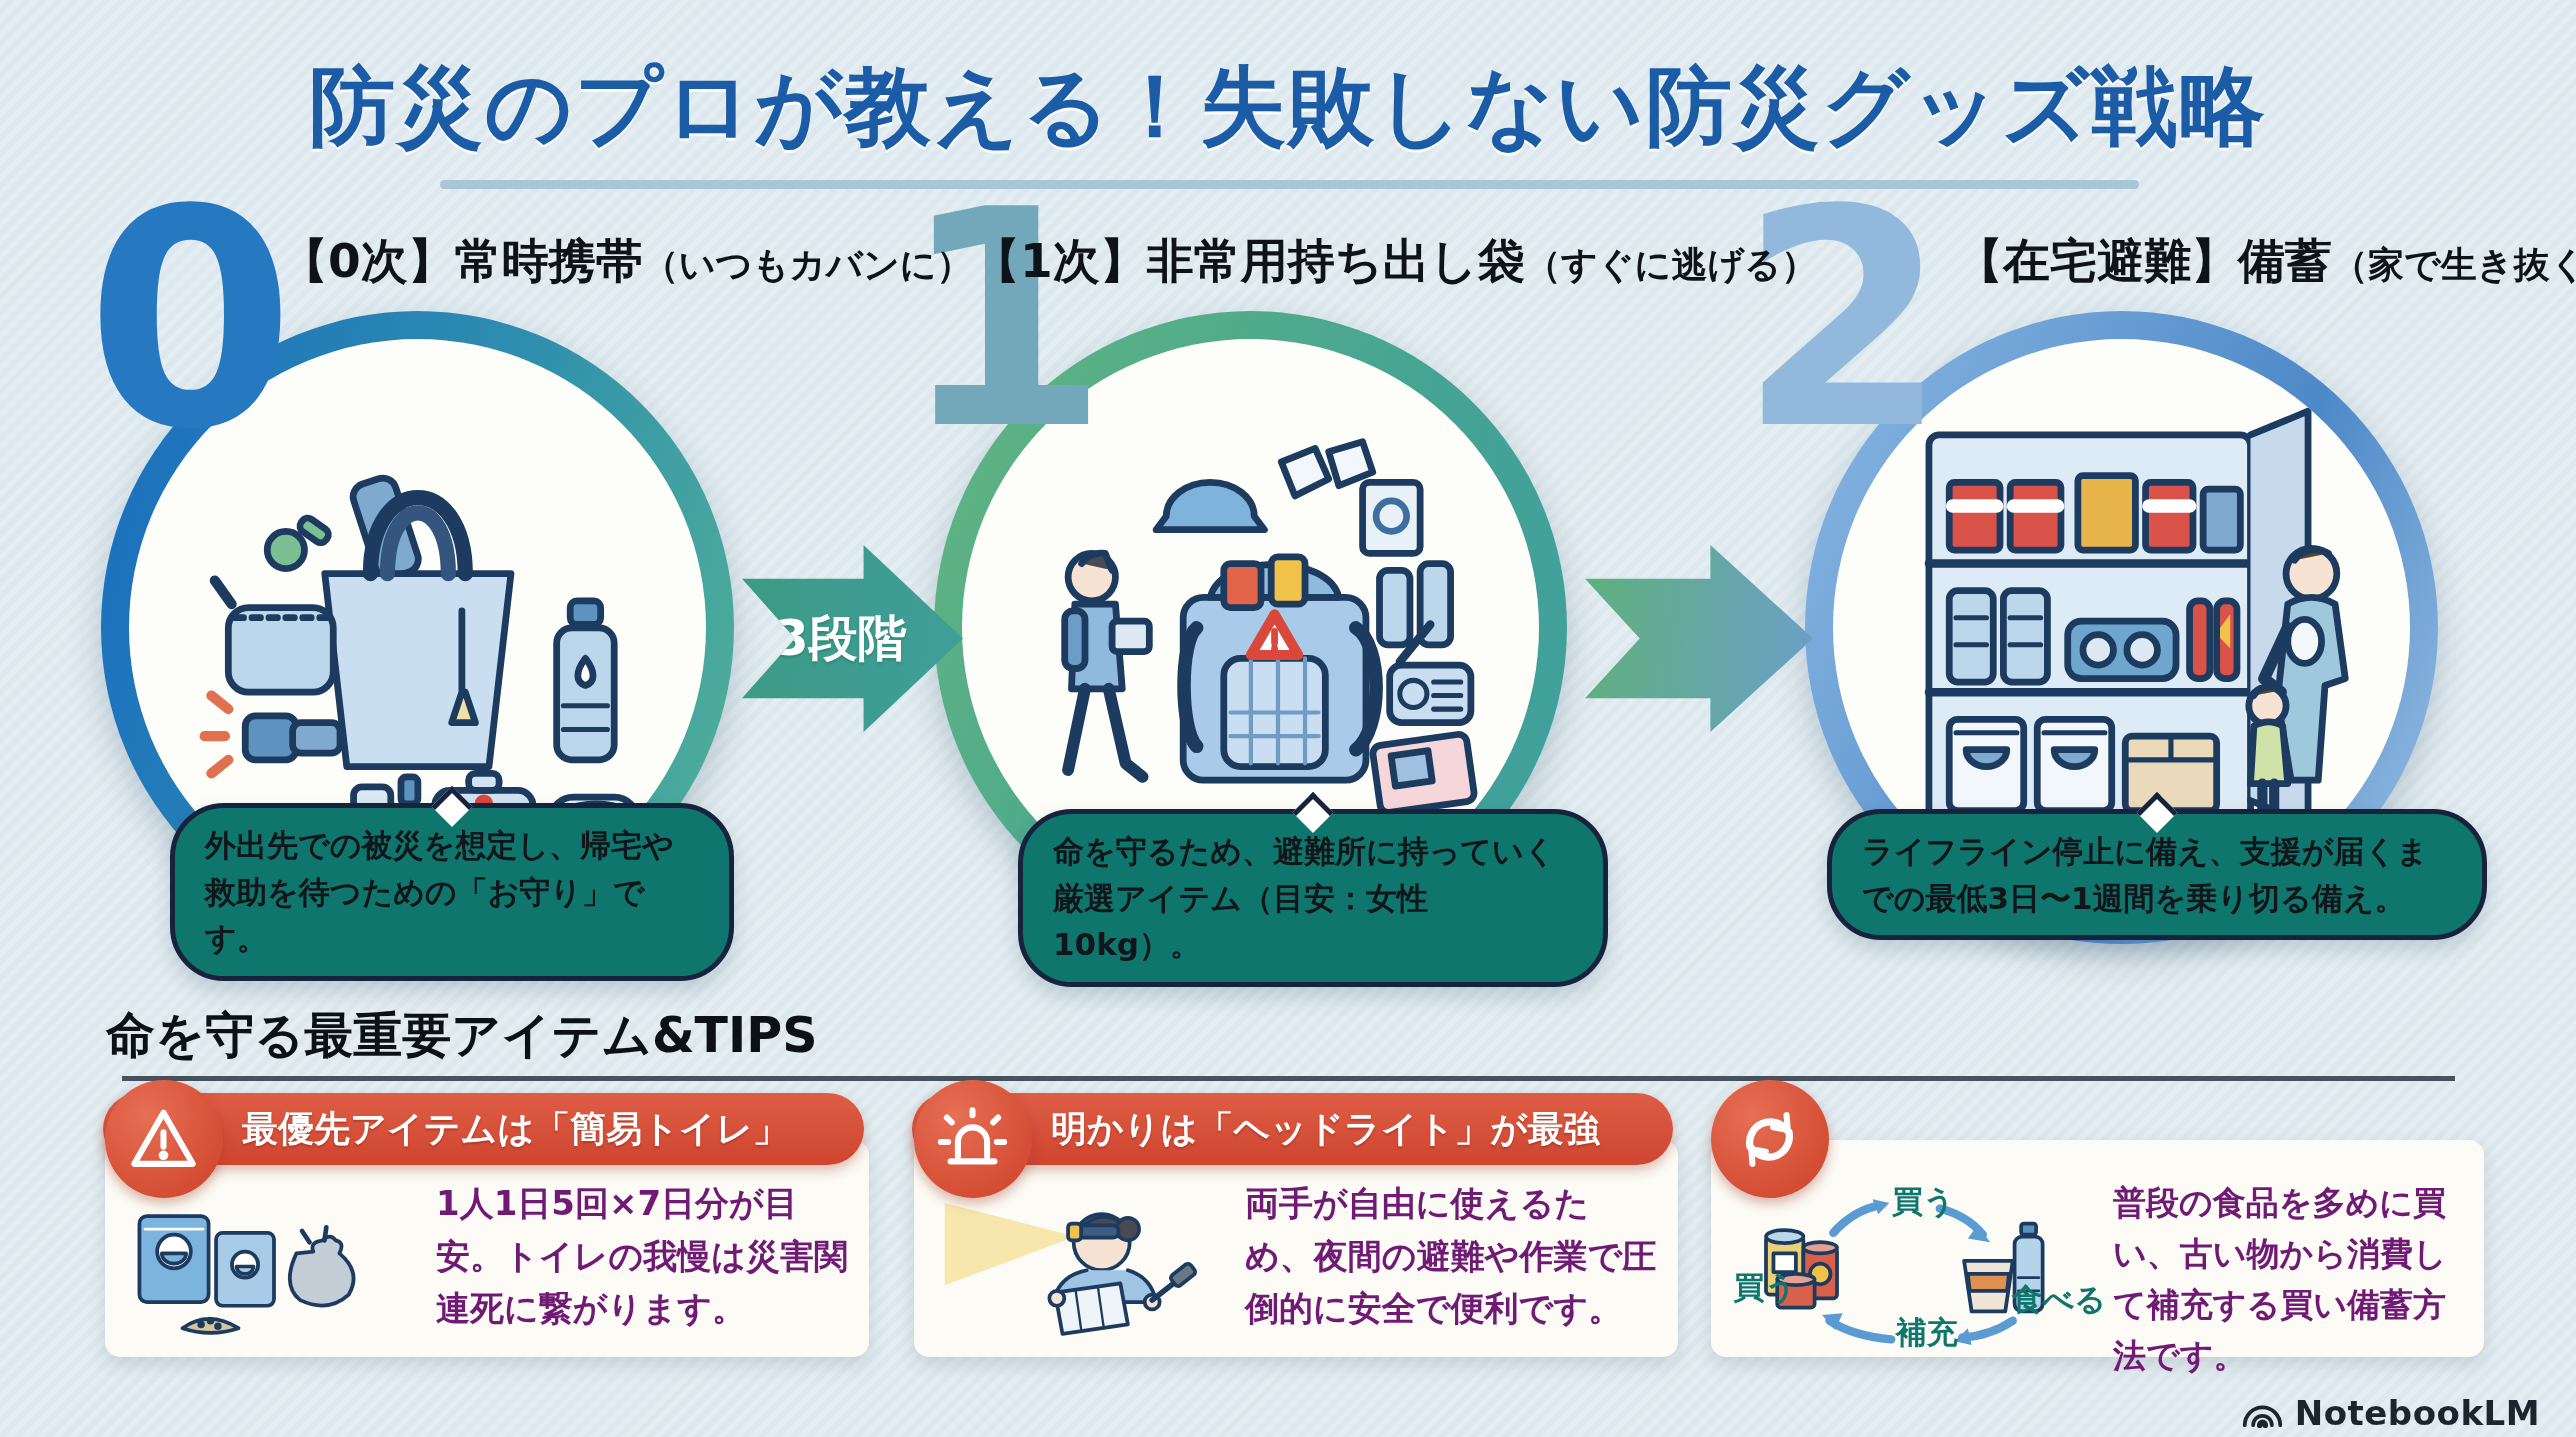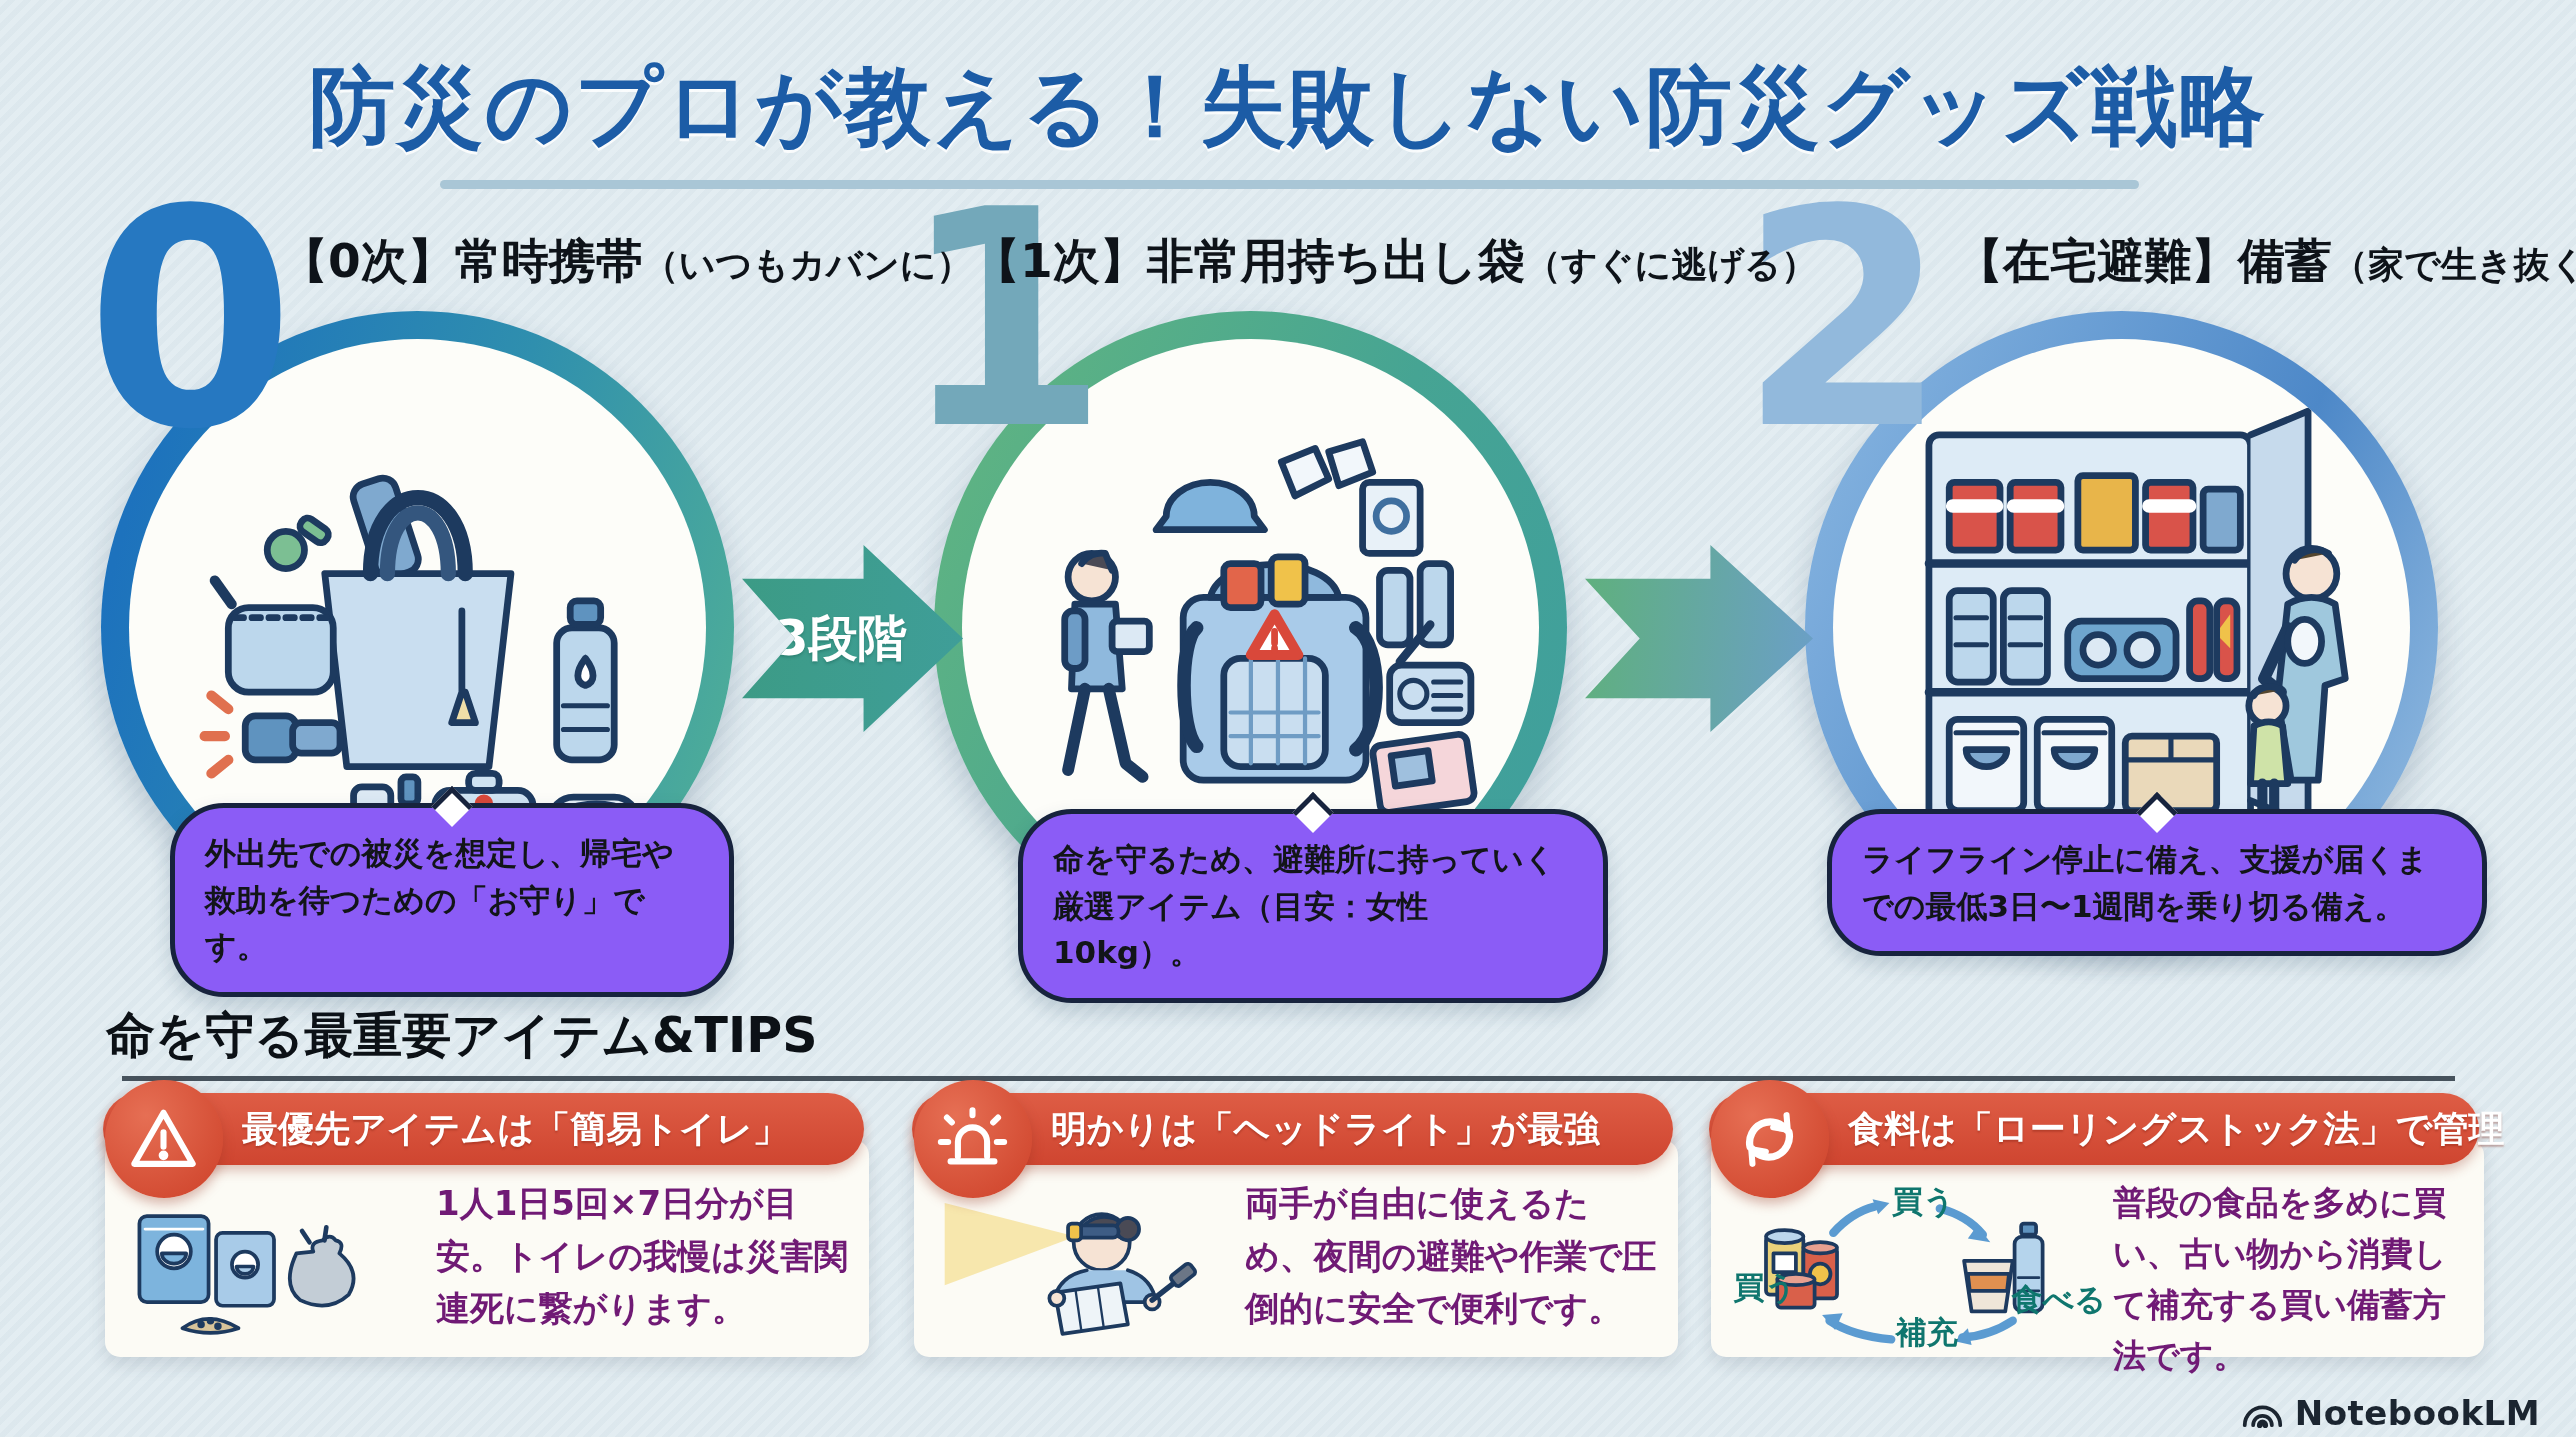--- a/index.html
+++ b/index.html
@@ -28,22 +28,22 @@
   .ring{position:absolute;width:633px;height:633px;border-radius:50%;z-index:1;
     box-shadow:0 15px 32px rgba(30,60,90,.22);}
   .r0{left:101px;top:311px;background:linear-gradient(105deg,#1d72bd 10%,#2f8fae 55%,#4fae98 95%);}
   .r1{left:934px;top:311px;background:linear-gradient(115deg,#5eb383 10%,#46a493 55%,#3f9f9d 95%);}
   .r2{left:1805px;top:311px;background:linear-gradient(115deg,#86b4e0 5%,#4d88c8 60%,#9cc2e4 100%);}
   .ring-inner{position:absolute;inset:28px;background:#fdfdf9;border-radius:50%;
     display:flex;align-items:center;justify-content:center;overflow:hidden;}
   .ring-inner svg{width:88%;height:88%;}
 
   
-  .bubble{position:absolute;background:#8b5cf6;border:5.6px solid #17233d;border-radius:54px;
-    padding:22px 30px;font-size:31px;font-weight:800;line-height:1.5;color:#121519;
+  .bubble{position:absolute;background:#0f766e;border:5.6px solid #17233d;border-radius:54px;
+    padding:14px 30px;font-size:31px;font-weight:800;line-height:1.5;color:#121519;
     z-index:4;box-shadow:0 9.4px 19px rgba(30,60,90,.18);}
   .bubble::before{content:"";position:absolute;top:-16px;left:50%;width:24px;height:24px;background:#fff;
     border-left:5.6px solid #17233d;border-top:5.6px solid #17233d;transform:translateX(-50%) rotate(45deg);}
   .b0{left:170px;top:803px;width:494px;}
   .b1{left:1018px;top:809px;width:520px;}
   .b2{left:1827px;top:809px;width:590px;}
 
   
   .block-arrow{position:absolute;z-index:3;display:flex;align-items:center;justify-content:center;
     clip-path:polygon(0 18%,55% 18%,55% 0,100% 50%,55% 100%,55% 82%,0 82%,24% 50%);}
@@ -327,21 +327,20 @@
   <div class="tip-card t3">
     <div class="tip-body"></div>
     <div class="tip-badge">
       <svg viewBox="0 0 60 60" fill="none" stroke="#ffffff" stroke-width="6" stroke-linecap="round">
         <path d="M14 36 a17 17 0 0 1 30 -14"></path>
         <path d="M46 24 a17 17 0 0 1 -30 14"></path>
         <path d="M44 10 l1 12 -12 -2" stroke-width="5"></path>
         <path d="M16 50 l-1 -12 12 2" stroke-width="5"></path>
       </svg>
     </div>
-    <div class="tip-header">食料は「ローリングストック法」で管理</div>
     <div class="tip-illus">
       <svg viewBox="0 0 408 168">
         <g class="illus-stroke" fill="none">
 
           <rect x="36" y="52" width="40" height="62" rx="4" fill="#ead27a"></rect>
           <ellipse cx="56" cy="52" rx="20" ry="7" fill="#bcd7ec"></ellipse>
           <rect x="44" y="70" width="24" height="20" fill="#ffffff"></rect>
           <rect x="76" y="64" width="36" height="54" rx="4" fill="#d9604a"></rect>
           <ellipse cx="94" cy="64" rx="18" ry="6" fill="#e8a090"></ellipse>
           <circle cx="94" cy="92" r="11" fill="#f0c24a"></circle>

